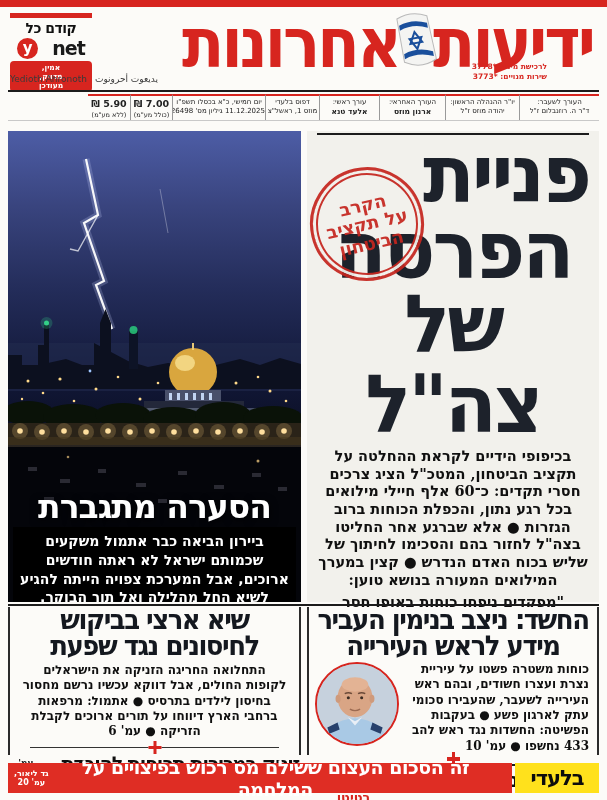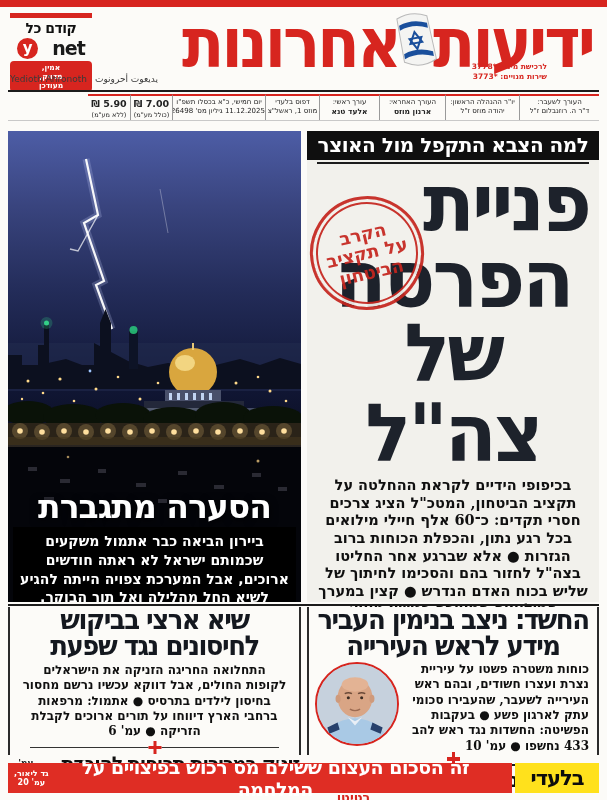--- a/index.html
+++ b/index.html
@@ -193,21 +193,20 @@
       <div class="cl">7.00 ₪</div>
       <div class="cv">(כולל מע"מ)</div>
     </div>
     <div class="cell w8 price">
       <div class="cl">5.90 ₪</div>
       <div class="cv">(ללא מע"מ)</div>
     </div>
   </div>
 
   <section class="lead">
-    <div class="kicker">למה הצבא התקפל מול האוצר</div>
     <div class="kicker-rule"></div>
     <div class="headline">
       <div class="hl hl1">פניית</div>
       <div class="hl hl2">הפרסה</div>
       <div class="hl hl3">של צה"ל</div>
       <div class="stamp">
         <div>הקרב</div>
         <div>על תקציב</div>
         <div>הביטחון</div>
       </div>

